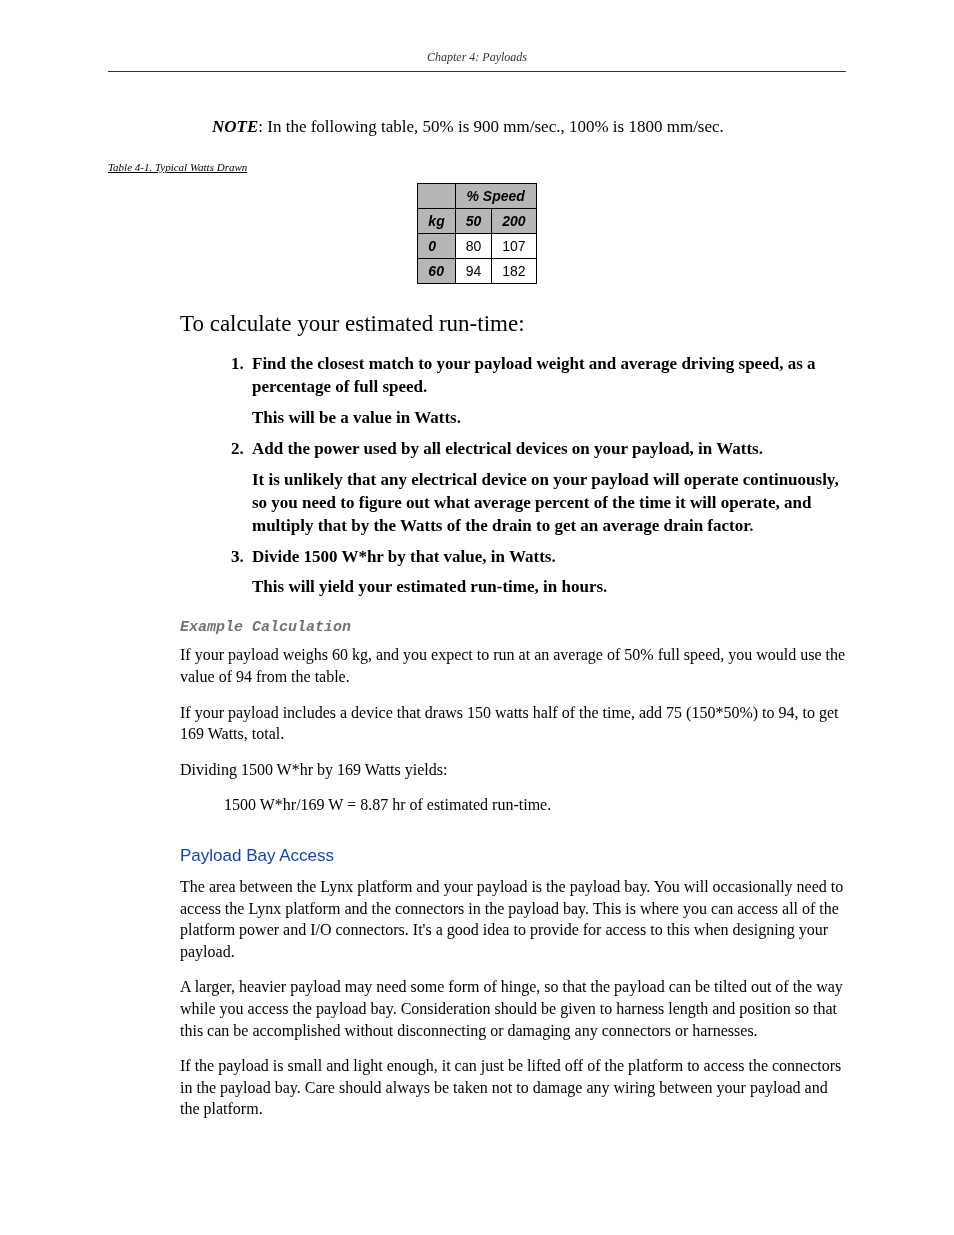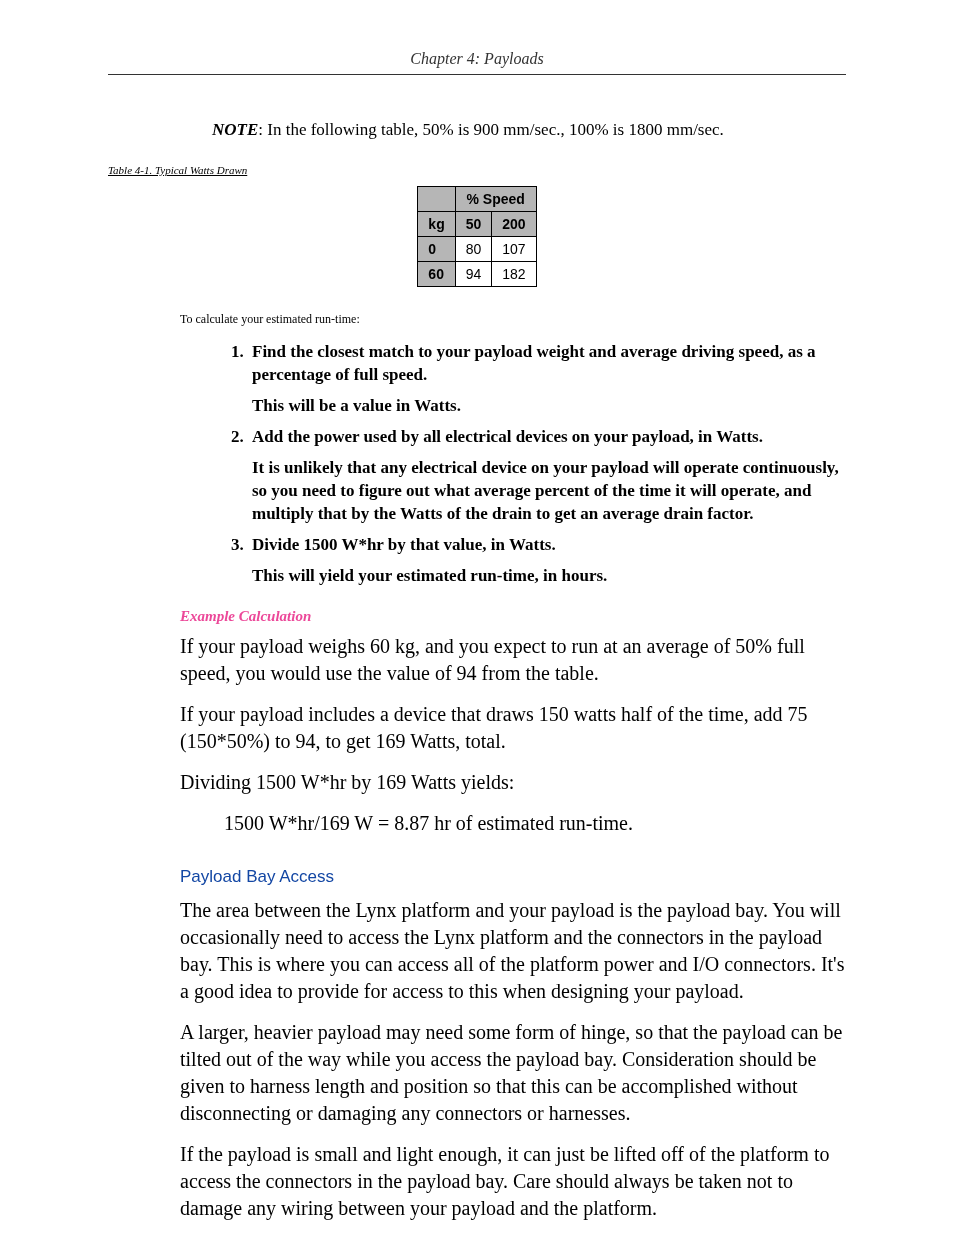--- a/index.html
+++ b/index.html
@@ -13,21 +13,21 @@
   .page {
     width: 954px;
     height: 1235px;
     position: relative;
     box-sizing: border-box;
     padding: 50px 108px 40px 108px;
   }
   .running-head {
     text-align: center;
     font-style: italic;
-    font-size: 16px;
+    font-size: 12px;
     color: #333;
     padding-bottom: 6px;
   }
   .head-rule {
     border: none;
     border-top: 1px solid #333;
     margin: 0 0 44px 0;
   }
   .note-para {
     font-size: 17px;
@@ -52,63 +52,64 @@
   }
   table.watts th, table.watts td {
     border: 1px solid #000;
     padding: 4px 10px;
     text-align: left;
   }
   table.watts th {
     background: #b6b6b6;
     font-weight: bold;
     text-align: center;
+    font-style: italic;
   }
   table.watts th.rowhead {
     text-align: left;
   }
   .body-para {
-    font-size: 12px;
+    font-size: 23px;
     line-height: 1.35;
     margin: 0 0 14px 0;
     text-align: left;
   }
   .indent1 { padding-left: 72px; }
   ol.steps {
     font-size: 17px;
     line-height: 1.35;
     margin: 0 0 18px 0;
     padding-left: 140px;
   }
   ol.steps li {
     margin-bottom: 8px;
     padding-left: 4px;
     font-weight: bold;
   }
   ol.steps li p {
     margin: 8px 0 0 0;
   }
   .h3 {
-    font-family: Liberation Serif, serif;
+    font-family: Liberation Mono, monospace;
     font-weight: bold;
     font-style: italic;
-    color: #ec4899;
+    color: #737373;
     font-size: 15px;
     margin: 20px 0 8px 72px;
   }
   .h2 {
     font-family: Verdana, Geneva, sans-serif;
     font-weight: normal;
     color: #1347a4;
     font-size: 17px;
     margin: 30px 0 10px 72px;
   }
   .example-block p,
   .section-block p {
-    font-size: 20px;
+    font-size: 16px;
     line-height: 1.35;
     margin: 0 0 14px 0;
     padding-left: 72px;
   }
   .calc-indent {
     padding-left: 116px !important;
   }
   .footer {
     position: absolute;
     left: 0; right: 0;

